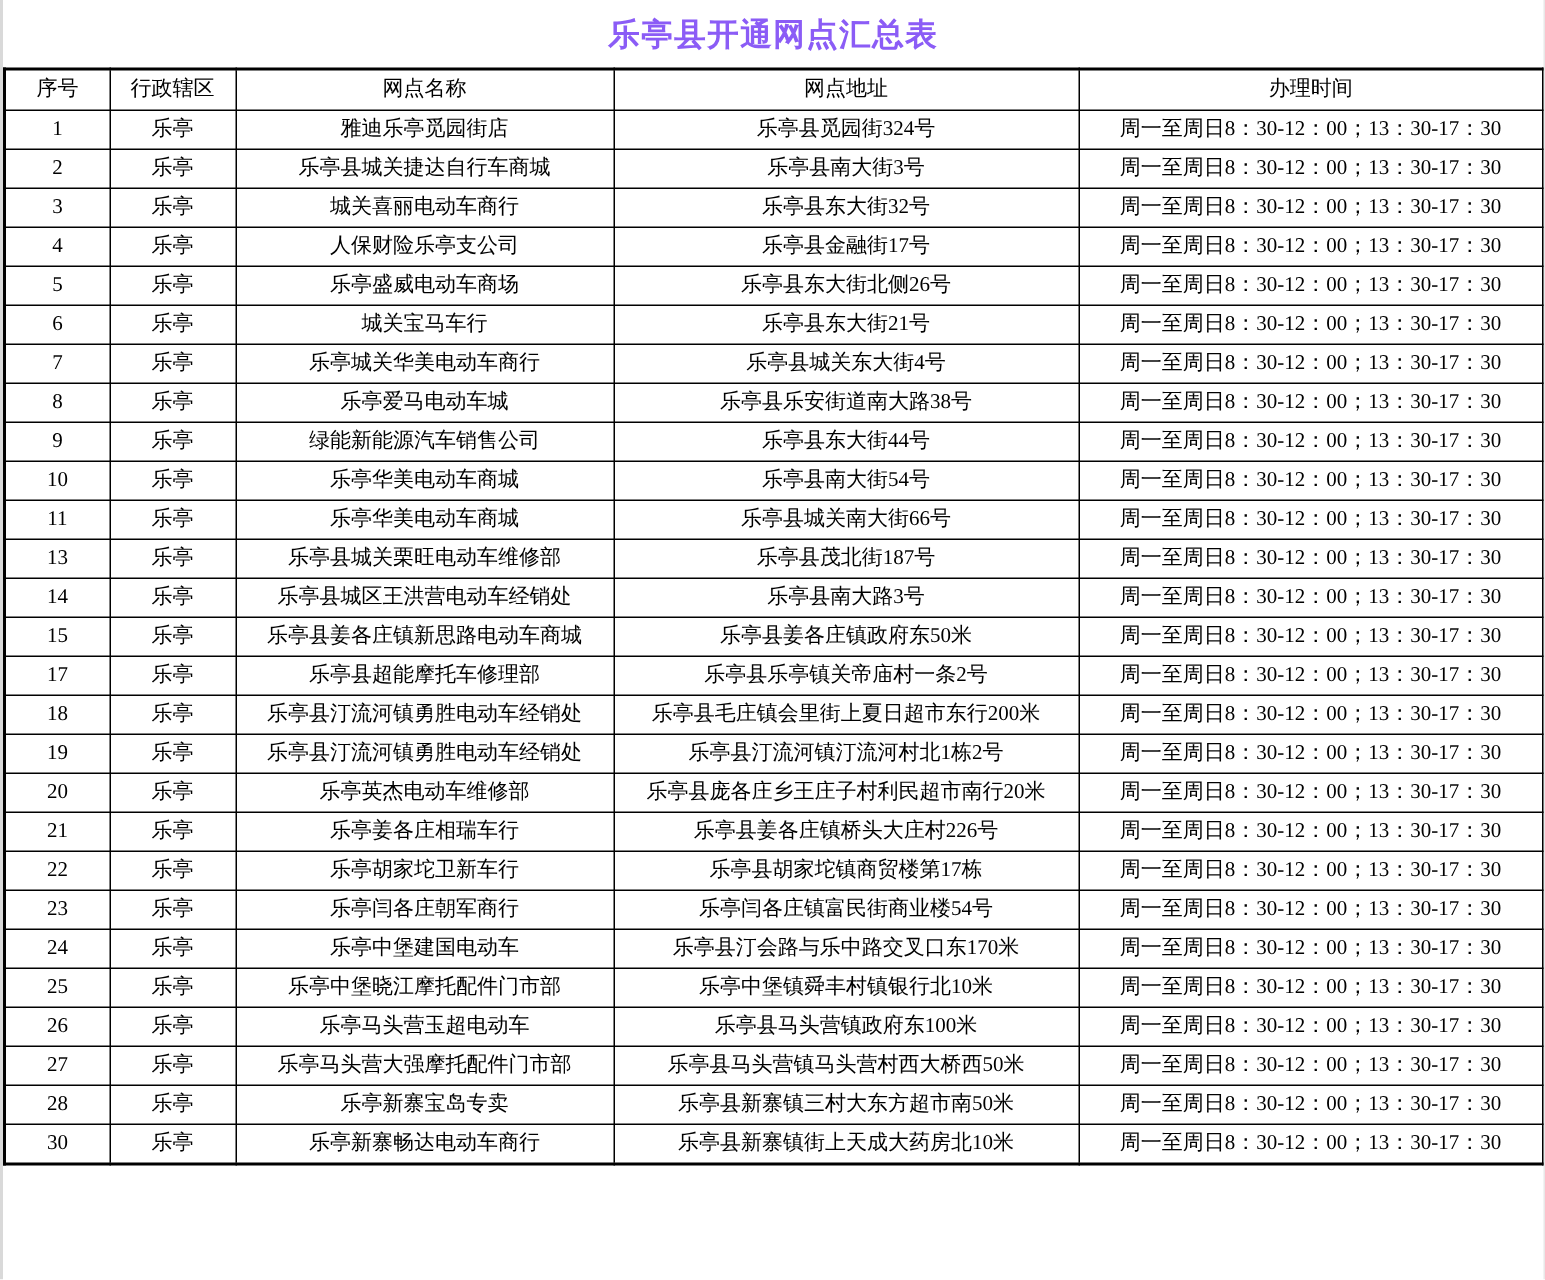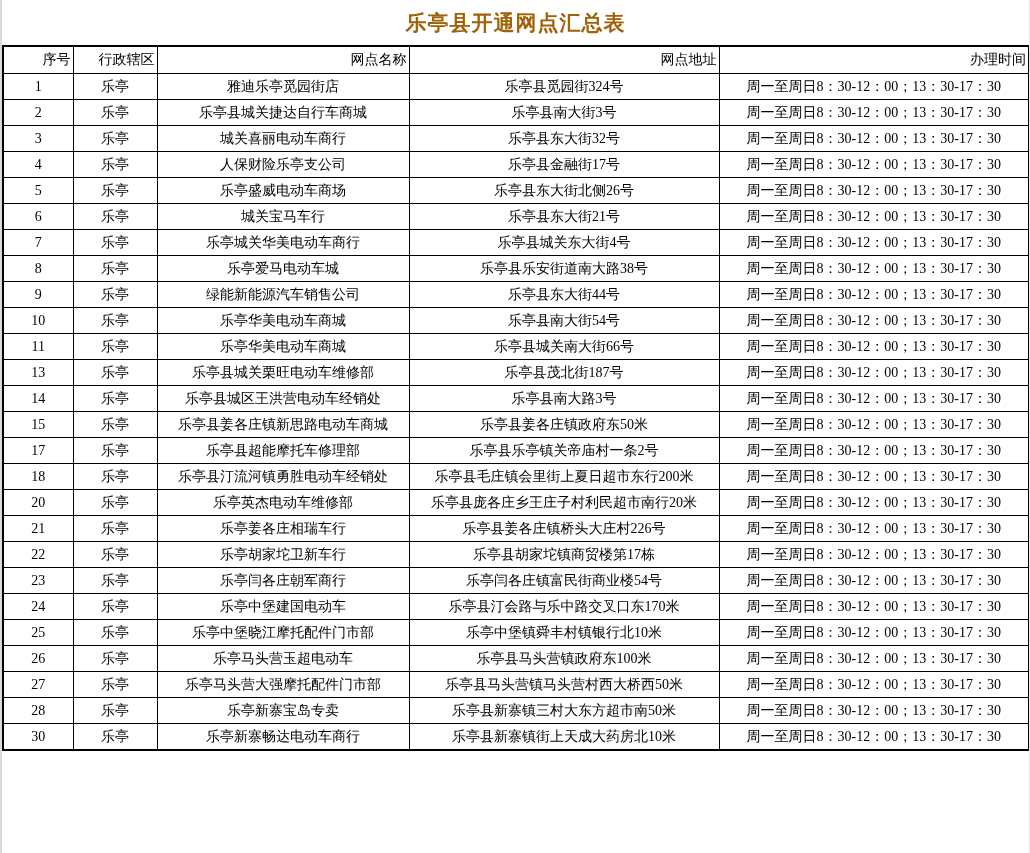--- a/index.html
+++ b/index.html
@@ -20,21 +20,21 @@
   }
   .title-bar {
     height: 45px;
     display: flex;
     align-items: center;
     justify-content: center;
   }
   .title-bar .title {
     font-size: 21px;
     font-weight: bold;
-    color: #a16207;
+    color: #8b5cf6;
     letter-spacing: 1px;
   }
   table.net-table {
     border-collapse: collapse;
     table-layout: fixed;
     width: 1026px;
     border: 2px solid #000000;
   }
   table.net-table th,
   table.net-table td {
@@ -47,21 +47,20 @@
     padding: 0 2px;
     height: 25px;
     line-height: 25px;
     white-space: nowrap;
     overflow: hidden;
     box-sizing: border-box;
   }
   table.net-table thead th {
     height: 26px;
     line-height: 26px;
-    text-align: right;
   }
   col.c-index    { width: 70px;  }
   col.c-district { width: 84px;  }
   col.c-name     { width: 252px; }
   col.c-address  { width: 310px; }
   col.c-hours    { width: 310px; }
 </style>
 </head>
 <body>
 
@@ -194,20 +193,27 @@
           <td>周一至周日8：30-12：00；13：30-17：30</td>
         </tr>
         <tr>
           <td>18</td>
           <td>乐亭</td>
           <td>乐亭县汀流河镇勇胜电动车经销处</td>
           <td>乐亭县毛庄镇会里街上夏日超市东行200米</td>
           <td>周一至周日8：30-12：00；13：30-17：30</td>
         </tr>
         <tr>
+          <td>19</td>
+          <td>乐亭</td>
+          <td>乐亭县汀流河镇勇胜电动车经销处</td>
+          <td>乐亭县汀流河镇汀流河村北1栋2号</td>
+          <td>周一至周日8：30-12：00；13：30-17：30</td>
+        </tr>
+        <tr>
           <td>20</td>
           <td>乐亭</td>
           <td>乐亭英杰电动车维修部</td>
           <td>乐亭县庞各庄乡王庄子村利民超市南行20米</td>
           <td>周一至周日8：30-12：00；13：30-17：30</td>
         </tr>
         <tr>
           <td>21</td>
           <td>乐亭</td>
           <td>乐亭姜各庄相瑞车行</td>

